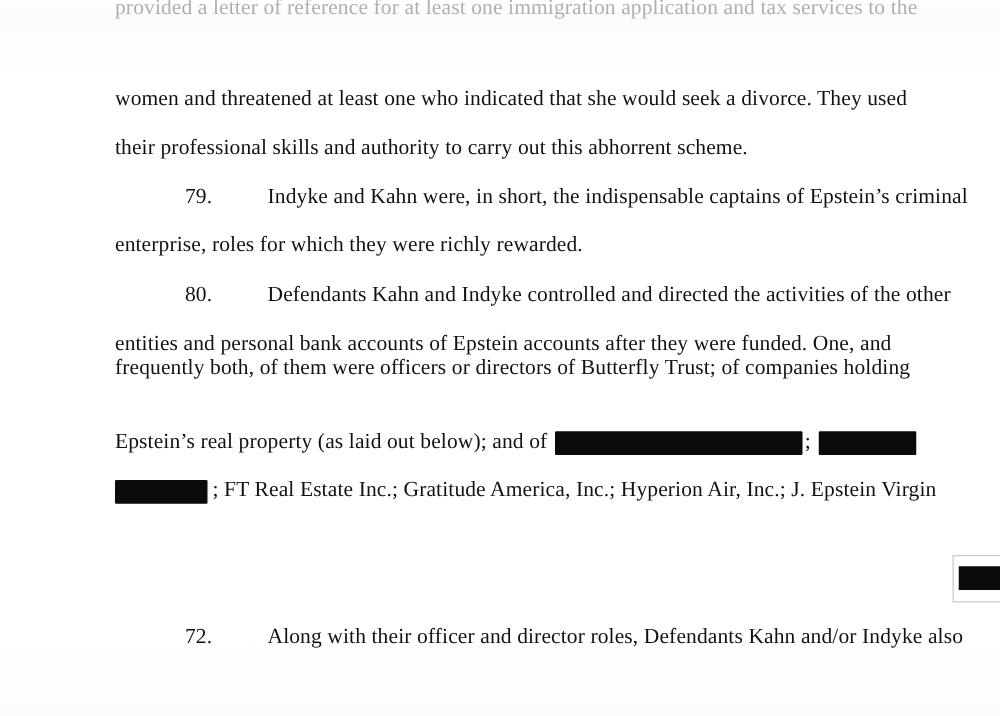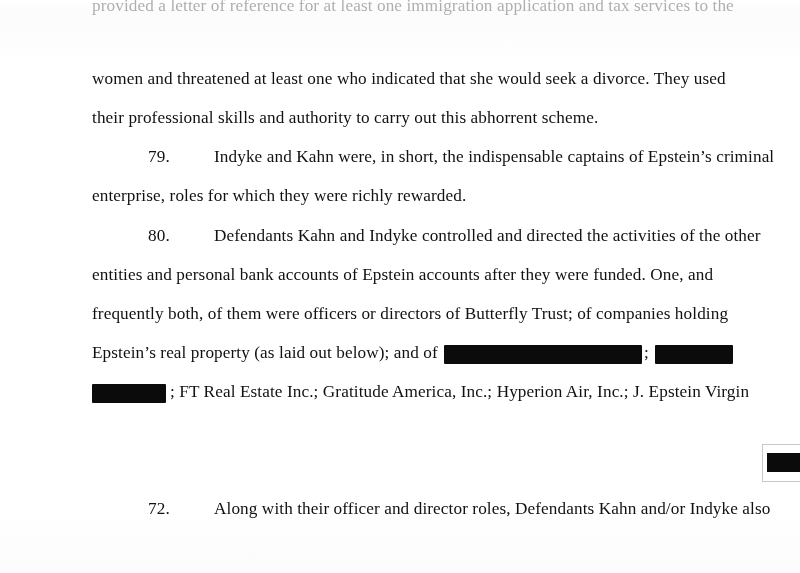--- a/index.html
+++ b/index.html
@@ -111,21 +111,21 @@
   </div>
 
   <div class="line" style="top:226px">
     <span class="indent"></span><span class="para-num">80.</span><span>Defendants Kahn and Indyke controlled and directed the activities of the other</span>
   </div>
 
   <div class="line" style="top:265px">
     <span>entities and personal bank accounts of Epstein accounts after they were funded.  One, and</span>
   </div>
 
-  <div class="line" style="top:304px">
+  <div class="line" style="top:284px">
     <span>frequently both, of them were officers or directors of Butterfly Trust; of companies holding</span>
   </div>
 
   <div class="line" style="top:343px">
     <span>Epstein’s real property (as laid out below); and of</span><span class="redaction r1"></span><span>;</span><span class="redaction r2"></span>
   </div>
 
   <div class="line" style="top:382px">
     <span class="redaction r3"></span><span>; FT Real Estate Inc.; Gratitude America, Inc.; Hyperion Air, Inc.; J. Epstein Virgin</span>
   </div>

